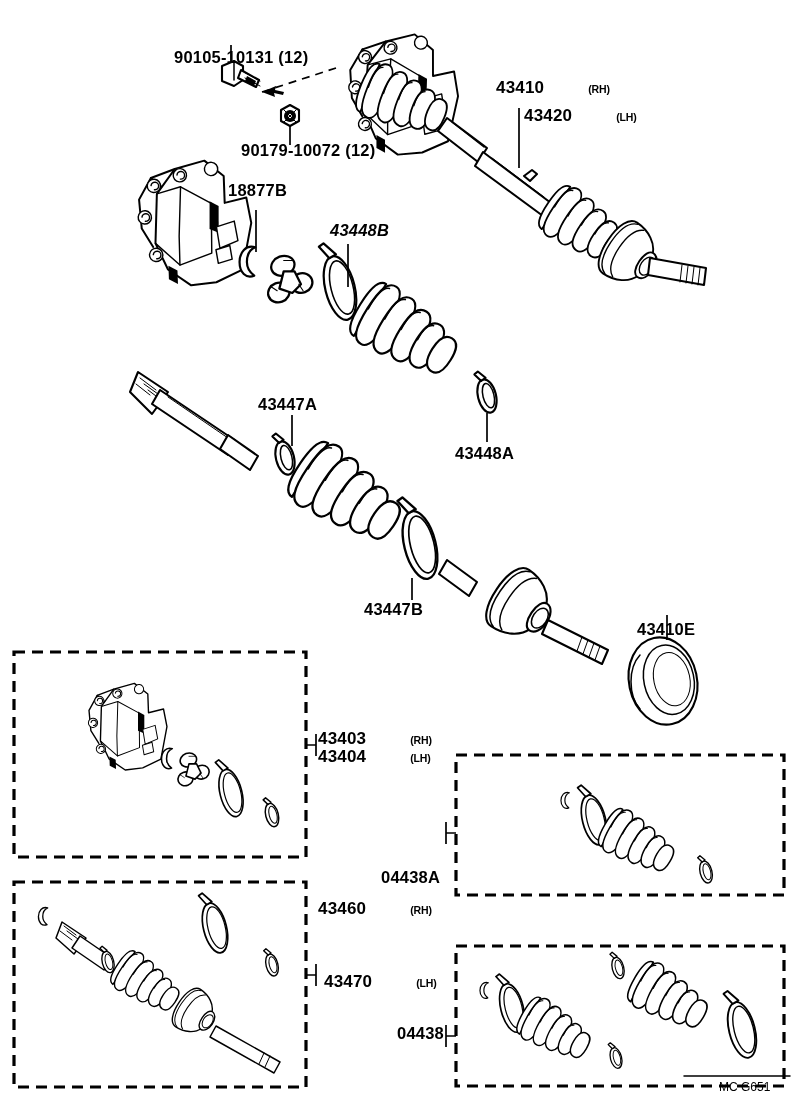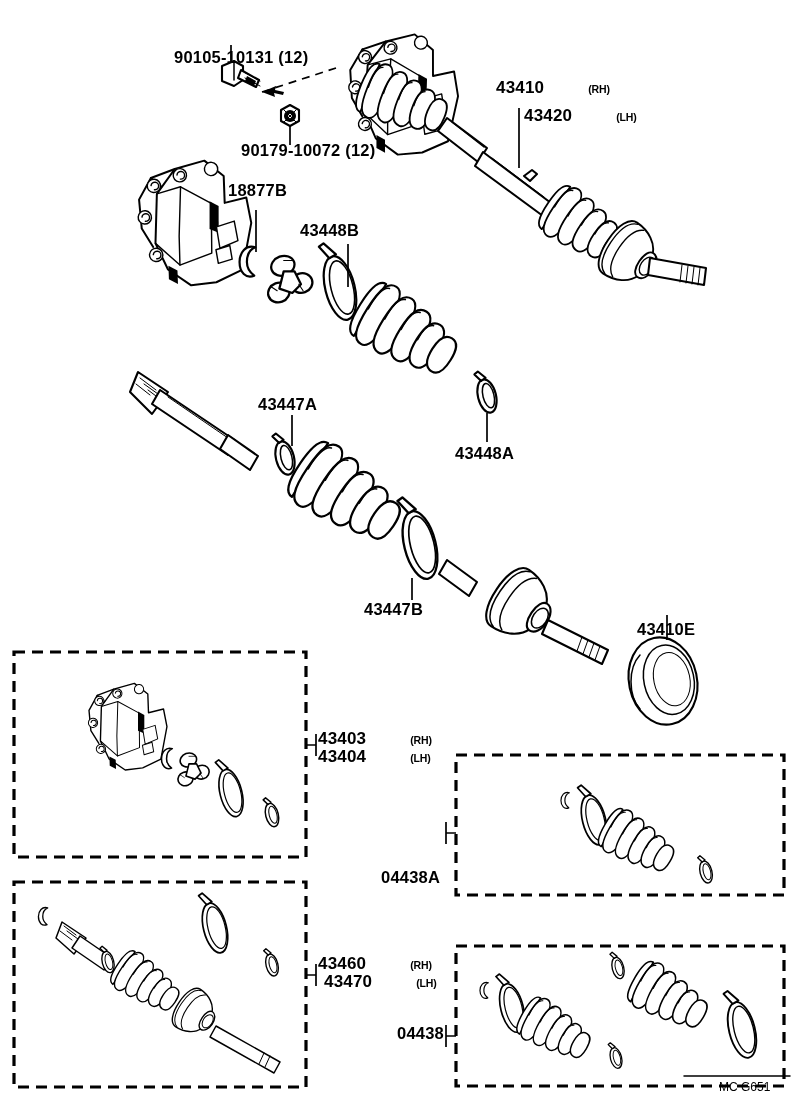--- a/index.html
+++ b/index.html
@@ -335,38 +335,38 @@
 
 <div class="lbl l-17" style="left:496px;top:79px;">
   <span>43410</span><span class="sfx">(RH)</span>
 </div>
 <div class="lbl l-17" style="left:496px;top:107px;margin-left:28px;">
   <span>43420</span><span class="sfx">(LH)</span>
 </div>
 
 <div class="lbl l-16" style="left:228px;top:182px;">18877B</div>
 
-<div class="lbl l-16" style="left:300px;top:222px;">43448B</div>
+<div class="lbl l-16" style="left:330px;top:222px;font-style:italic;">43448B</div>
 
 <div class="lbl l-16" style="left:258px;top:396px;">43447A</div>
 
 <div class="lbl l-16" style="left:455px;top:445px;text-align:right;">43448A</div>
 
 <div class="lbl l-16" style="left:364px;top:601px;">43447B</div>
 
 <div class="lbl l-16" style="left:637px;top:589px;margin-top:32px;">43410E</div>
 
 <div class="lbl l-17" style="left:318px;top:730px;">
   <span>43403</span><span class="sfx">(RH)</span>
 </div>
 <div class="lbl l-17" style="left:318px;top:748px;">
   <span>43404</span><span class="sfx">(LH)</span>
 </div>
 
-<div class="lbl l-17" style="left:318px;top:955px;">
+<div class="lbl l-17" style="left:318px;top:900px;">
   <span>43460</span><span class="sfx">(RH)</span>
 </div>
 <div class="lbl l-17" style="left:324px;top:973px;">
   <span>43470</span><span class="sfx">(LH)</span>
 </div>
 
 <div class="lbl l-16" style="left:381px;top:822px;margin-top:47px;">04438A</div>
 
 <div class="lbl l-16" style="left:397px;top:1025px;">04438</div>
 

